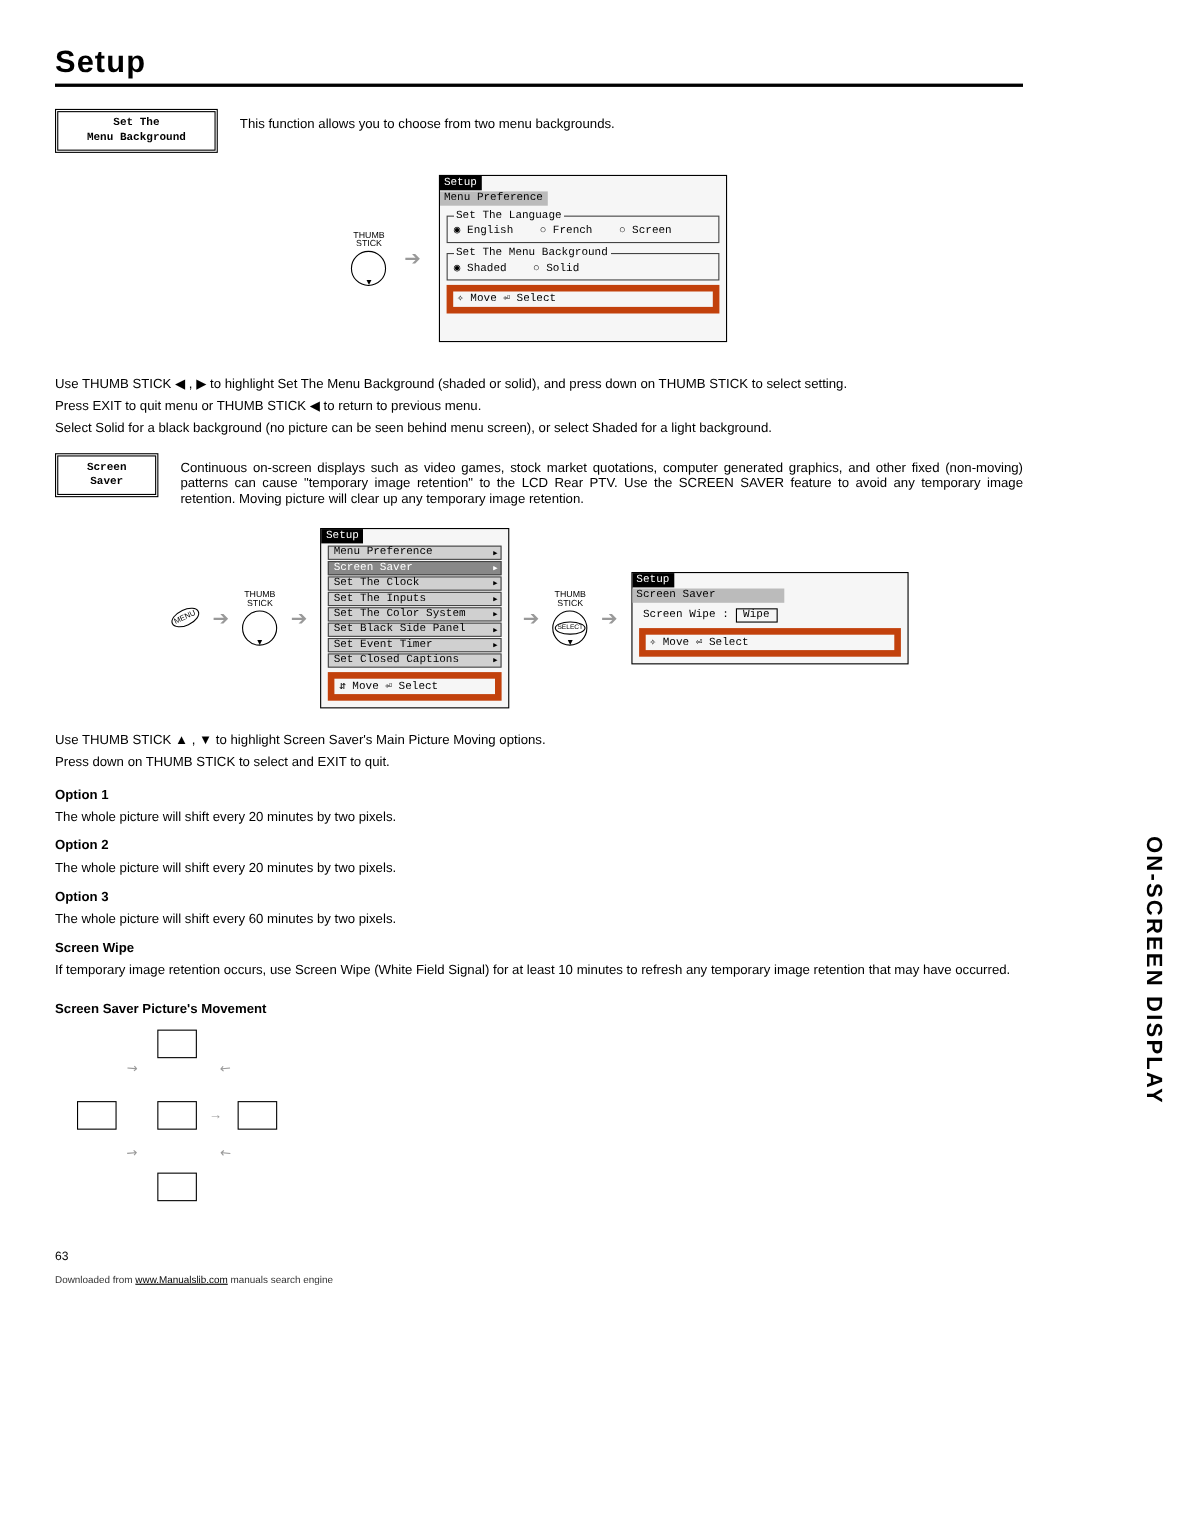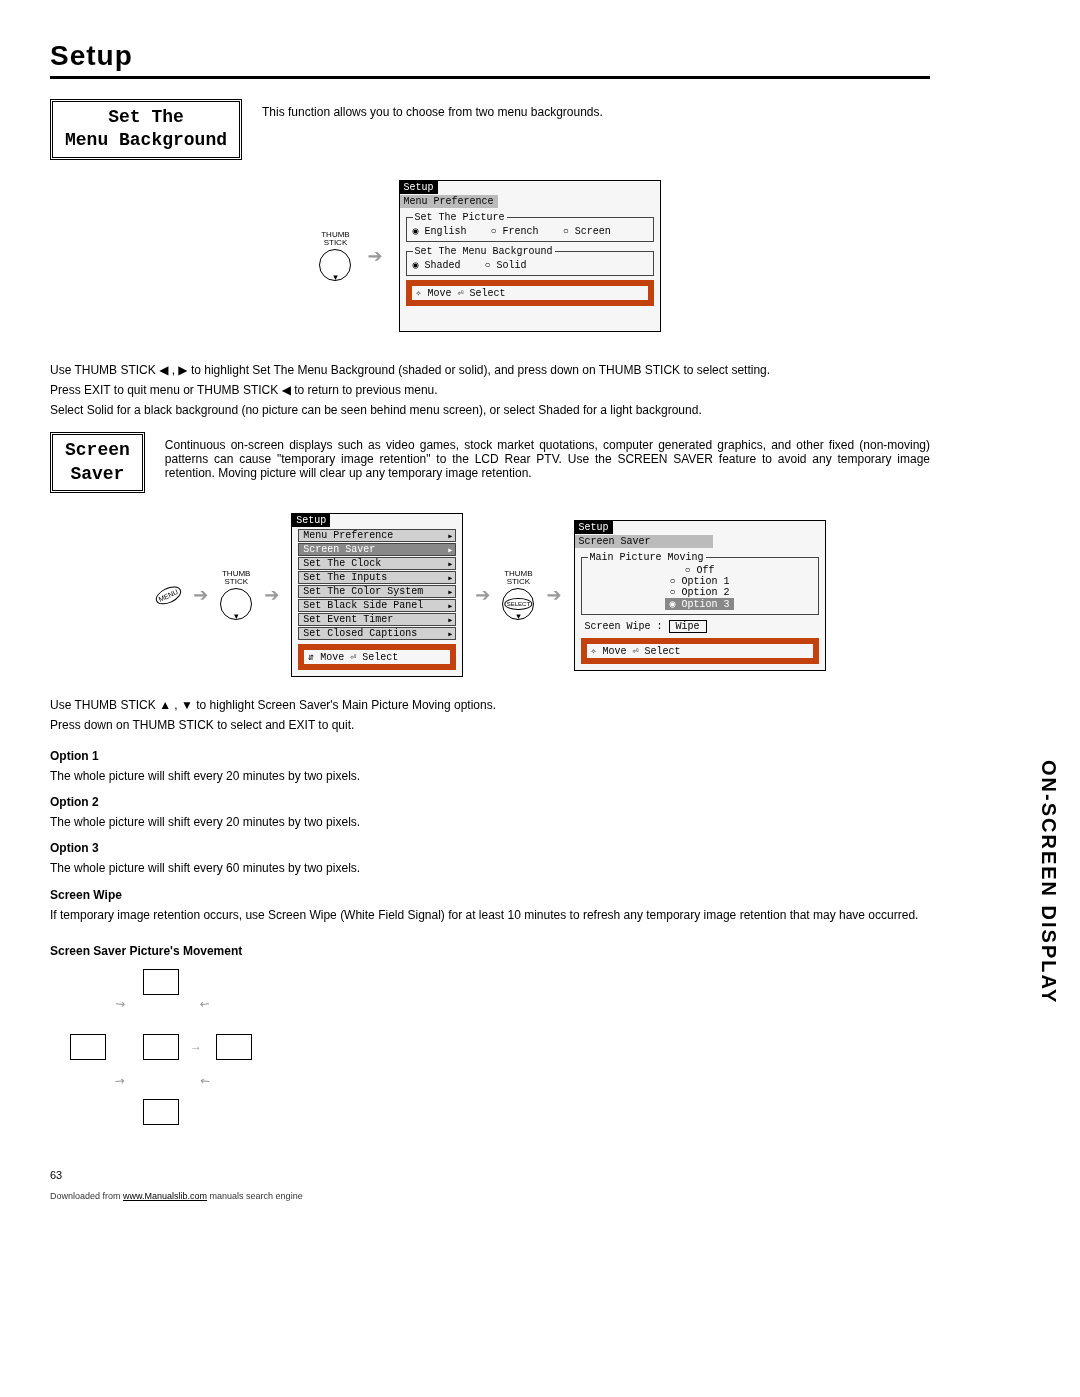--- a/index.html
+++ b/index.html
@@ -19,24 +19,24 @@
     letter-spacing: 1px;
   }
   .hr-thick {
     border: 0;
     border-top: 3px solid #000;
     margin: 0 0 20px 0;
   }
   .section-label {
     display: inline-block;
     border: 3px double #000;
-    padding: 4px 12px;
+    padding: 4px 26px;
     font-family: "Courier New", monospace;
     font-weight: bold;
-    font-size: 18px;
+    font-size: 10px;
     text-align: center;
     vertical-align: top;
     line-height: 1.3;
   }
   .intro-row {
     display: flex;
     align-items: flex-start;
     gap: 20px;
     margin-bottom: 20px;
   }
@@ -199,21 +199,21 @@
   <div style="text-align:center">
     <div class="thumb-label" style="white-space:pre-line">THUMB
 STICK</div>
     <div class="thumb-circle"></div>
   </div>
   <div class="arrow-r">➔</div>
   <div class="osd-box" style="width:260px;min-height:150px">
     <div><span class="osd-title">Setup</span></div>
     <div><span class="osd-sub">Menu Preference</span></div>
     <fieldset class="osd">
-      <legend>Set The Picture</legend>
+      <legend>Set The Language</legend>
       <div class="radio-row">
         <span>◉ English</span>
         <span>○ French</span>
         <span>○ Screen</span>
       </div>
     </fieldset>
     <fieldset class="osd">
       <legend>Set The Menu Background</legend>
       <div class="radio-row">
         <span>◉ Shaded</span>
@@ -265,29 +265,20 @@
 STICK</div>
     <div class="thumb-circle" style="position:relative">
       <span style="position:absolute;top:50%;left:50%;transform:translate(-50%,-50%);font-size:6px;border:1px solid #000;border-radius:50%;padding:2px 1px">SELECT</span>
     </div>
   </div>
   <div class="arrow-r">➔</div>
 
   <div class="osd-box" style="width:250px">
     <div><span class="osd-title">Setup</span></div>
     <div><span class="osd-sub" style="min-width:130px">Screen Saver</span></div>
-    <fieldset class="osd">
-      <legend>Main Picture Moving</legend>
-      <div style="text-align:center">
-        <div>○ Off</div>
-        <div>○ Option 1</div>
-        <div>○ Option 2</div>
-        <div style="background:#888;color:#fff;display:inline-block;padding:0 4px">◉ Option 3</div>
-      </div>
-    </fieldset>
     <div style="margin:6px 10px;font-size:10px;font-family:'Courier New',monospace">
       <span>Screen Wipe :</span>
       <span class="wipe-btn">Wipe</span>
     </div>
     <div class="hint">✧ Move  ⏎ Select</div>
   </div>
 </div>
 
 <div class="para">Use THUMB STICK ▲ , ▼ to highlight Screen Saver's Main Picture Moving options.</div>
 <div class="para" style="margin-bottom:14px">Press down on THUMB STICK to select and EXIT to quit.</div>

